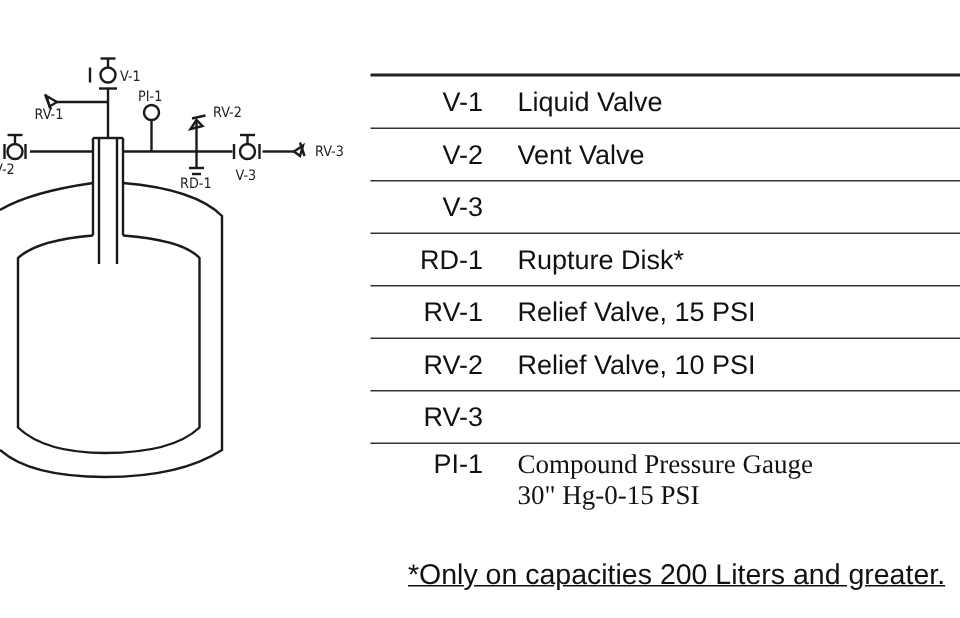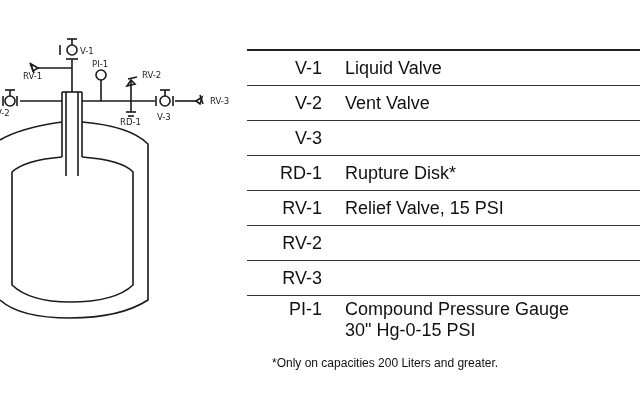--- a/index.html
+++ b/index.html
@@ -8,23 +8,23 @@
   #diagram text { font-family:"DejaVu Sans Condensed","DejaVu Sans", sans-serif; font-size:9.5px; fill:#222; }
   .stroke { fill:none; stroke:#1a1a1a; stroke-width:1.6; }
   .table { position:absolute; left:247px; top:16px; width:400px; }
   .thead { display:flex; height:33px; border-bottom:2px solid #222; align-items:center; font-weight:bold; font-size:18px; }
   .thead .c1 { width:85px; text-align:left; padding-left:2px; }
   .thead .c2 { padding-left:10px; }
   .row { display:flex; height:34px; border-bottom:1.5px solid #333; align-items:center; font-size:18px; }
   .row .c1 { width:75px; text-align:right; }
   .row .c2 { padding-left:23px; white-space:nowrap; }
   .row.tall { height:56px; border-bottom:none; align-items:flex-start; padding-top:6px; box-sizing:border-box; }
-  .row.tall .c2 { line-height:21px; margin-top:-3px; }
+  .row.tall .c2 { line-height:21px; margin-top:-3px;font-family:Liberation Serif, serif; }
   .row.tall .c1 { line-height:21px; margin-top:-3px; }
-  .footnote { position:absolute; left:272px; top:356px; font-size:12px; white-space:nowrap; }
+  .footnote { position:absolute; left:272px; top:373px; font-size:19px; white-space:nowrap;text-decoration:underline; }
 </style>
 </head>
 <body>
 
 <svg id="diagram" viewBox="0 0 240 330" xmlns="http://www.w3.org/2000/svg">
 
   <g>
     <path class="stroke" d="M0,140 Q20,128 62,122"></path>
     <path class="stroke" d="M82,122 Q130,126 148,144 L148,300 Q120,318 70,318 Q20,318 0,300"></path>
   </g>
@@ -122,20 +122,21 @@
   <div class="row">
     <span class="c1">RD-1</span>
     <span class="c2">Rupture Disk*</span>
   </div>
   <div class="row">
     <span class="c1">RV-1</span>
     <span class="c2">Relief Valve, 15 PSI</span>
   </div>
   <div class="row">
     <span class="c1">RV-2</span>
+    <span class="c2">Relief Valve, 10 PSI</span>
   </div>
   <div class="row">
     <span class="c1">RV-3</span>
   </div>
   <div class="row tall">
     <span class="c1">PI-1</span>
     <span class="c2">
       <span>Compound Pressure Gauge</span><br>
       <span>30" Hg-0-15 PSI</span>
     </span>

